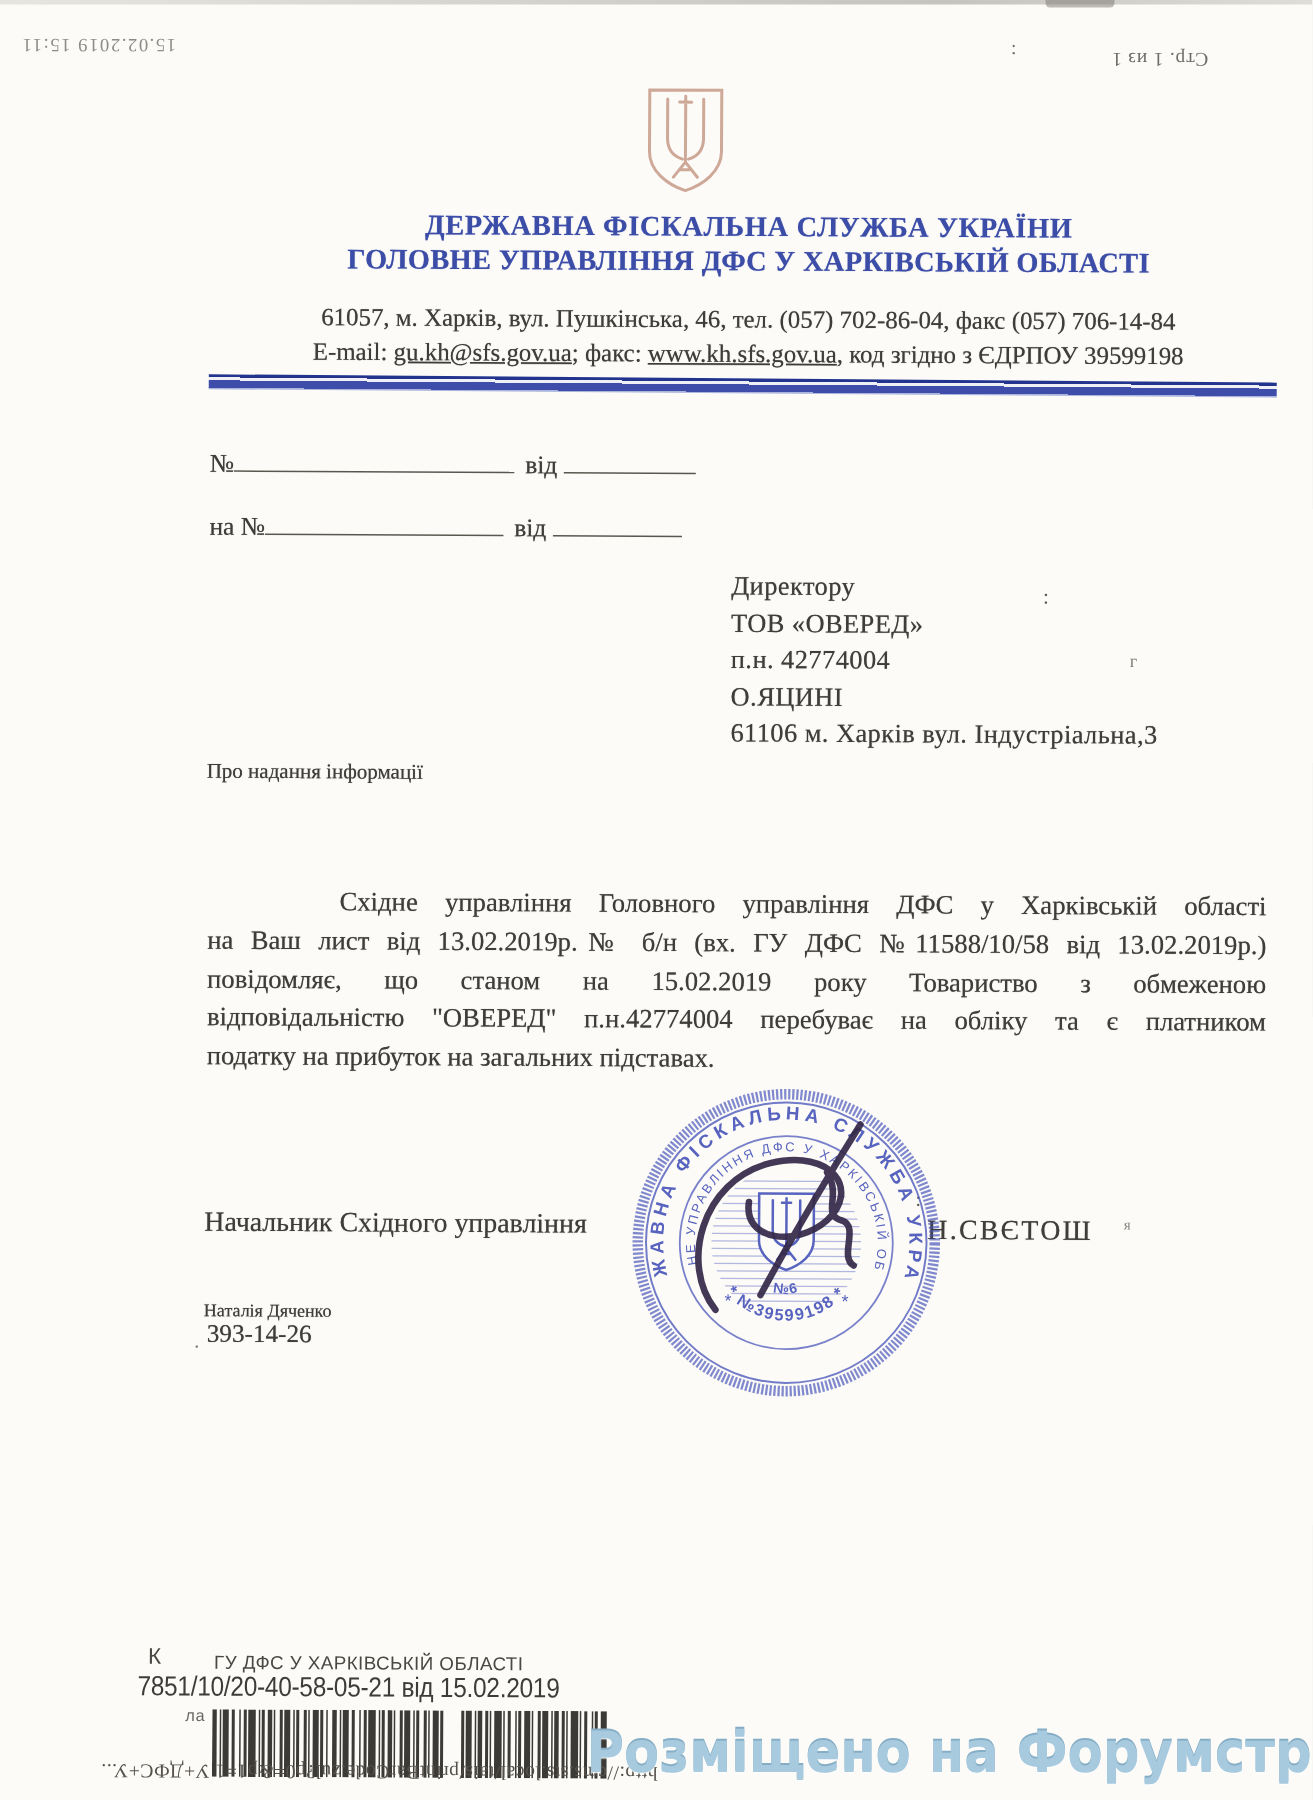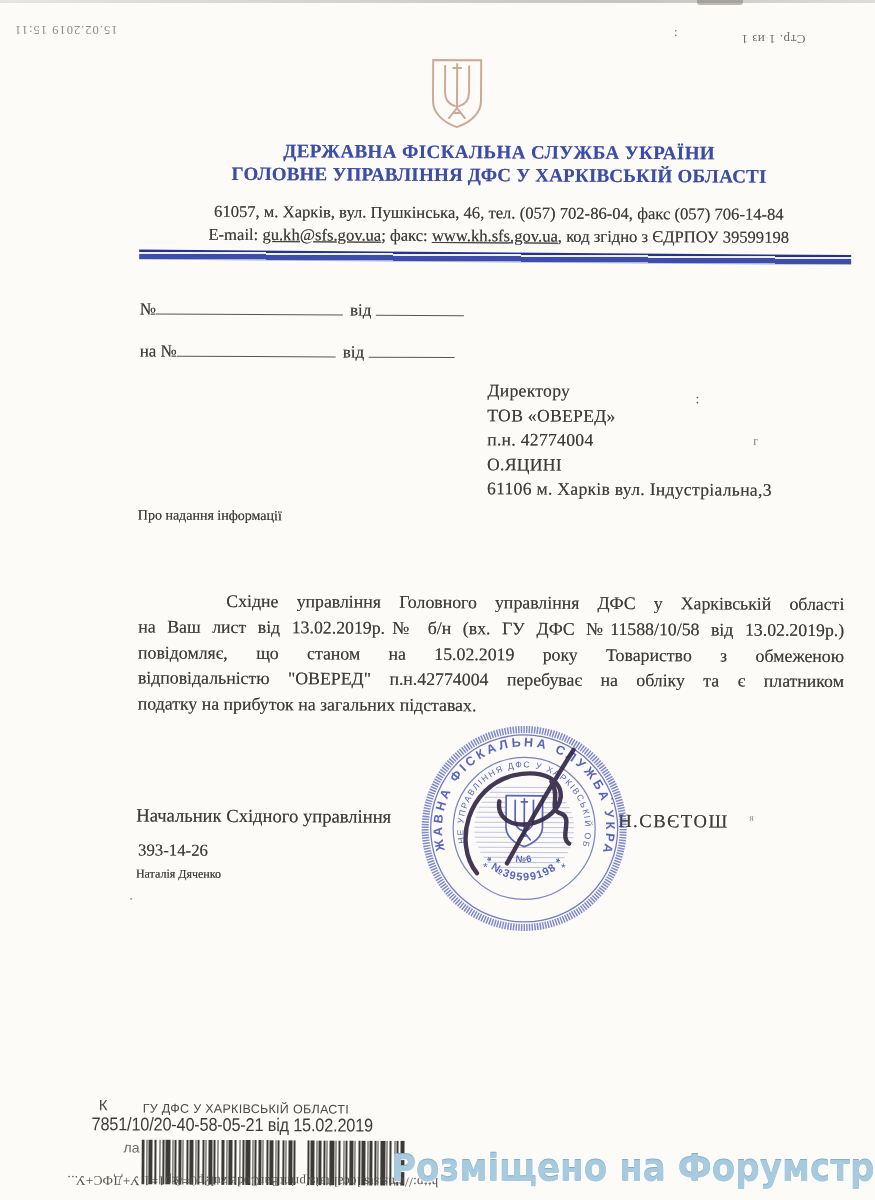--- a/index.html
+++ b/index.html
@@ -46,34 +46,34 @@
 
   .letter-body{left:139px;top:590px;width:706px;font-size:17.8px;line-height:25.8px;}
   .jline{text-align:justify;text-align-last:justify;}
   .indent{text-indent:88px;}
   .lastline{text-align:left;}
 
   .sig-title{left:138px;top:806px;font-size:18.6px;}
   .sig-name{left:620px;top:809px;font-size:18.6px;letter-spacing:1.5px;}
 
   .contact-name{left:138px;top:868px;font-size:12px;}
-  .contact-phone{left:140px;top:842px;font-size:16.8px;}
+  .contact-phone{left:140px;top:881px;font-size:16.8px;}
 
   .stamp{left:417px;top:725px;width:222px;height:214px;}
   .stamp text{font-family:"Liberation Sans",sans-serif;}
 
   .footer-marker{left:102px;top:1098px;font-family:"Liberation Sans",sans-serif;
     font-size:15px;color:#4a4843;}
   .footer-caption{left:146px;top:1103px;font-family:"Liberation Sans",sans-serif;
     font-size:12.5px;color:#4a4843;letter-spacing:.3px;white-space:nowrap;}
   .footer-number{left:95px;top:1115px;font-family:"Liberation Sans",sans-serif;
     font-size:18.5px;color:#3e3c38;letter-spacing:-.2px;white-space:nowrap;
     transform:scaleX(.88);transform-origin:left top;}
   .barcode{left:145px;top:1141px;width:264px;height:45px;}
-  .side-mark{left:127px;top:1141px;font-size:14px;color:#6b6964;font-family:Liberation Sans, sans-serif;text-align:center;}
+  .side-mark{left:127px;top:1141px;font-size:11px;color:#6b6964;font-family:Liberation Mono, monospace;text-align:center;}
   .print-url{left:4px;top:1174px;width:438px;font-size:13.2px;color:#55514b;
     letter-spacing:.3px;text-align:left;white-space:nowrap;}
 
   .watermark{left:391px;top:1146px;font-family:"DejaVu Sans",sans-serif;font-weight:bold;
     font-size:38px;letter-spacing:0;color:#a8cade;white-space:nowrap;
     transform:scaleX(.9);transform-origin:left top;
     text-shadow:0 -1px 0 #85aec6,0 1px 1px #ffffff;}
 
   .art{color:#6f6c66;}
   .art1{left:674px;top:24px;font-size:13px;}

